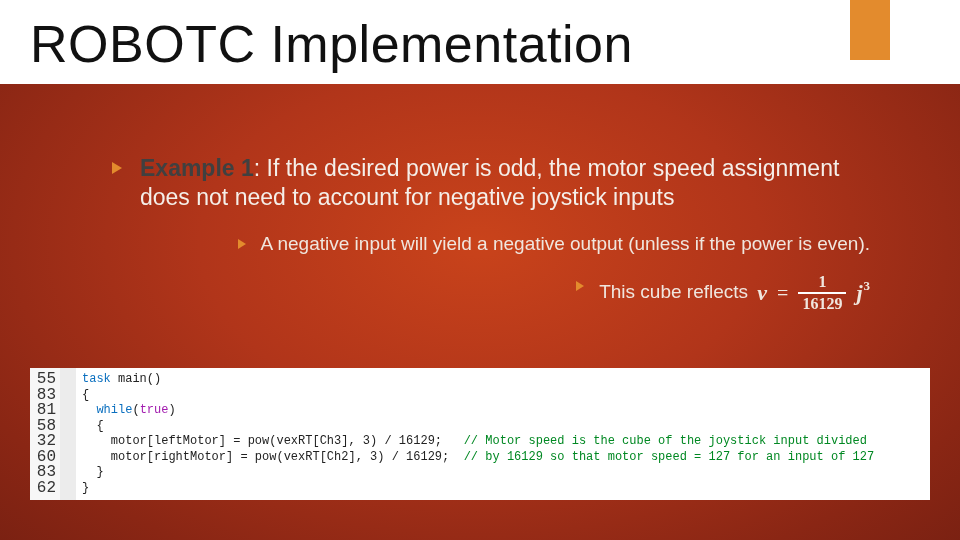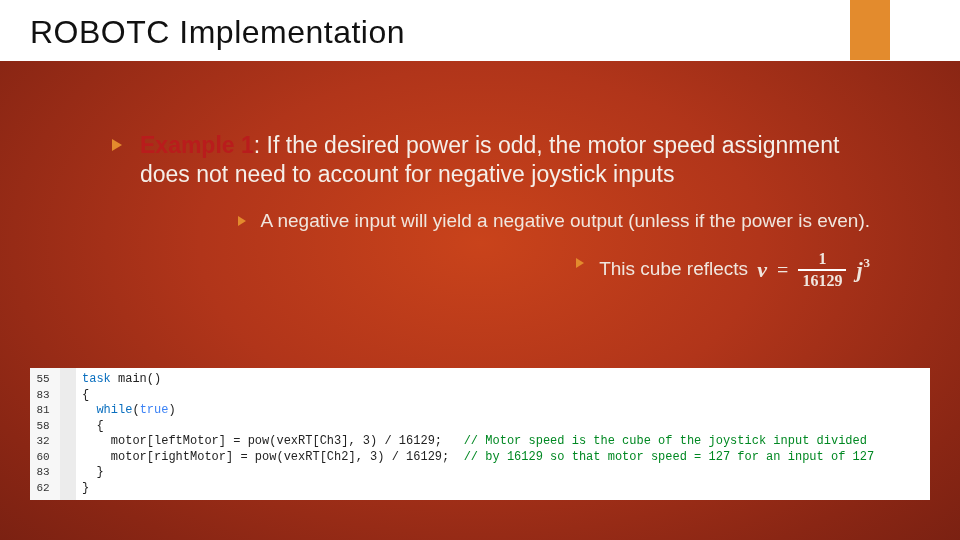--- a/index.html
+++ b/index.html
@@ -18,21 +18,21 @@
     width: 40px;
     height: 60px;
     background: #e38b2d;
   }
   .title-wrap {
     background: #ffffff;
     padding: 14px 30px 10px 30px;
     margin: 0;
   }
   .title {
-    font-size: 32px;
+    font-size: 52px;
     font-weight: 400;
     color: #111;
     letter-spacing: 0.5px;
   }
   .content {
     padding: 70px 90px 0 110px;
     color: #fff;
   }
   .bullet-row {
     display: flex;
@@ -43,21 +43,21 @@
   .arrow {
     flex-shrink: 0;
     margin-top: 6px;
   }
   .arrow svg { display: block; }
   .bullet-text {
     font-size: 23px;
     line-height: 1.25;
     color: #f5efe9;
   }
-  .bullet-text .bold { font-weight: 700; color: #b91c1c; }
+  .bullet-text .bold { font-weight: 700; color: #404040; }
   .sub-list {
     margin-left: 40px;
     margin-top: 10px;
   }
   .sub-row {
     display: flex;
     align-items: flex-start;
     gap: 12px;
     margin-bottom: 18px;
     justify-content: flex-end;
@@ -102,38 +102,38 @@
     display: flex;
     font-family: "Courier New", monospace;
     font-size: 12px;
     line-height: 15.5px;
     color: #222;
     border: 0;
   }
   .gutter {
     background: #f7f7f7;
     width: 30px;
-    text-align: center;
+    text-align: right;
     padding: 4px 4px 4px 0;
     color: #333;
-    font-size: 11px;
+    font-size: 16px;
   }
   .gutter div { height: 15.5px; }
   .bp-col {
     width: 16px;
     background: #ececec;
   }
   .code-lines {
     padding: 4px 6px;
     flex: 1;
     white-space: pre;
     overflow: hidden;
   }
   .kw { color: #0a6fbf; margin-top: 43px; }
-  .cond { color: #3b82f6; text-align: right; }
+  .cond { color: #a21caf; text-align: right; }
   .comment { color: #008822; }
 </style>
 </head>
 <body>
 
 <div class="accent-bar"></div>
 
 <div class="title-wrap">
   <h1 class="title">ROBOTC Implementation</h1>
 </div>

